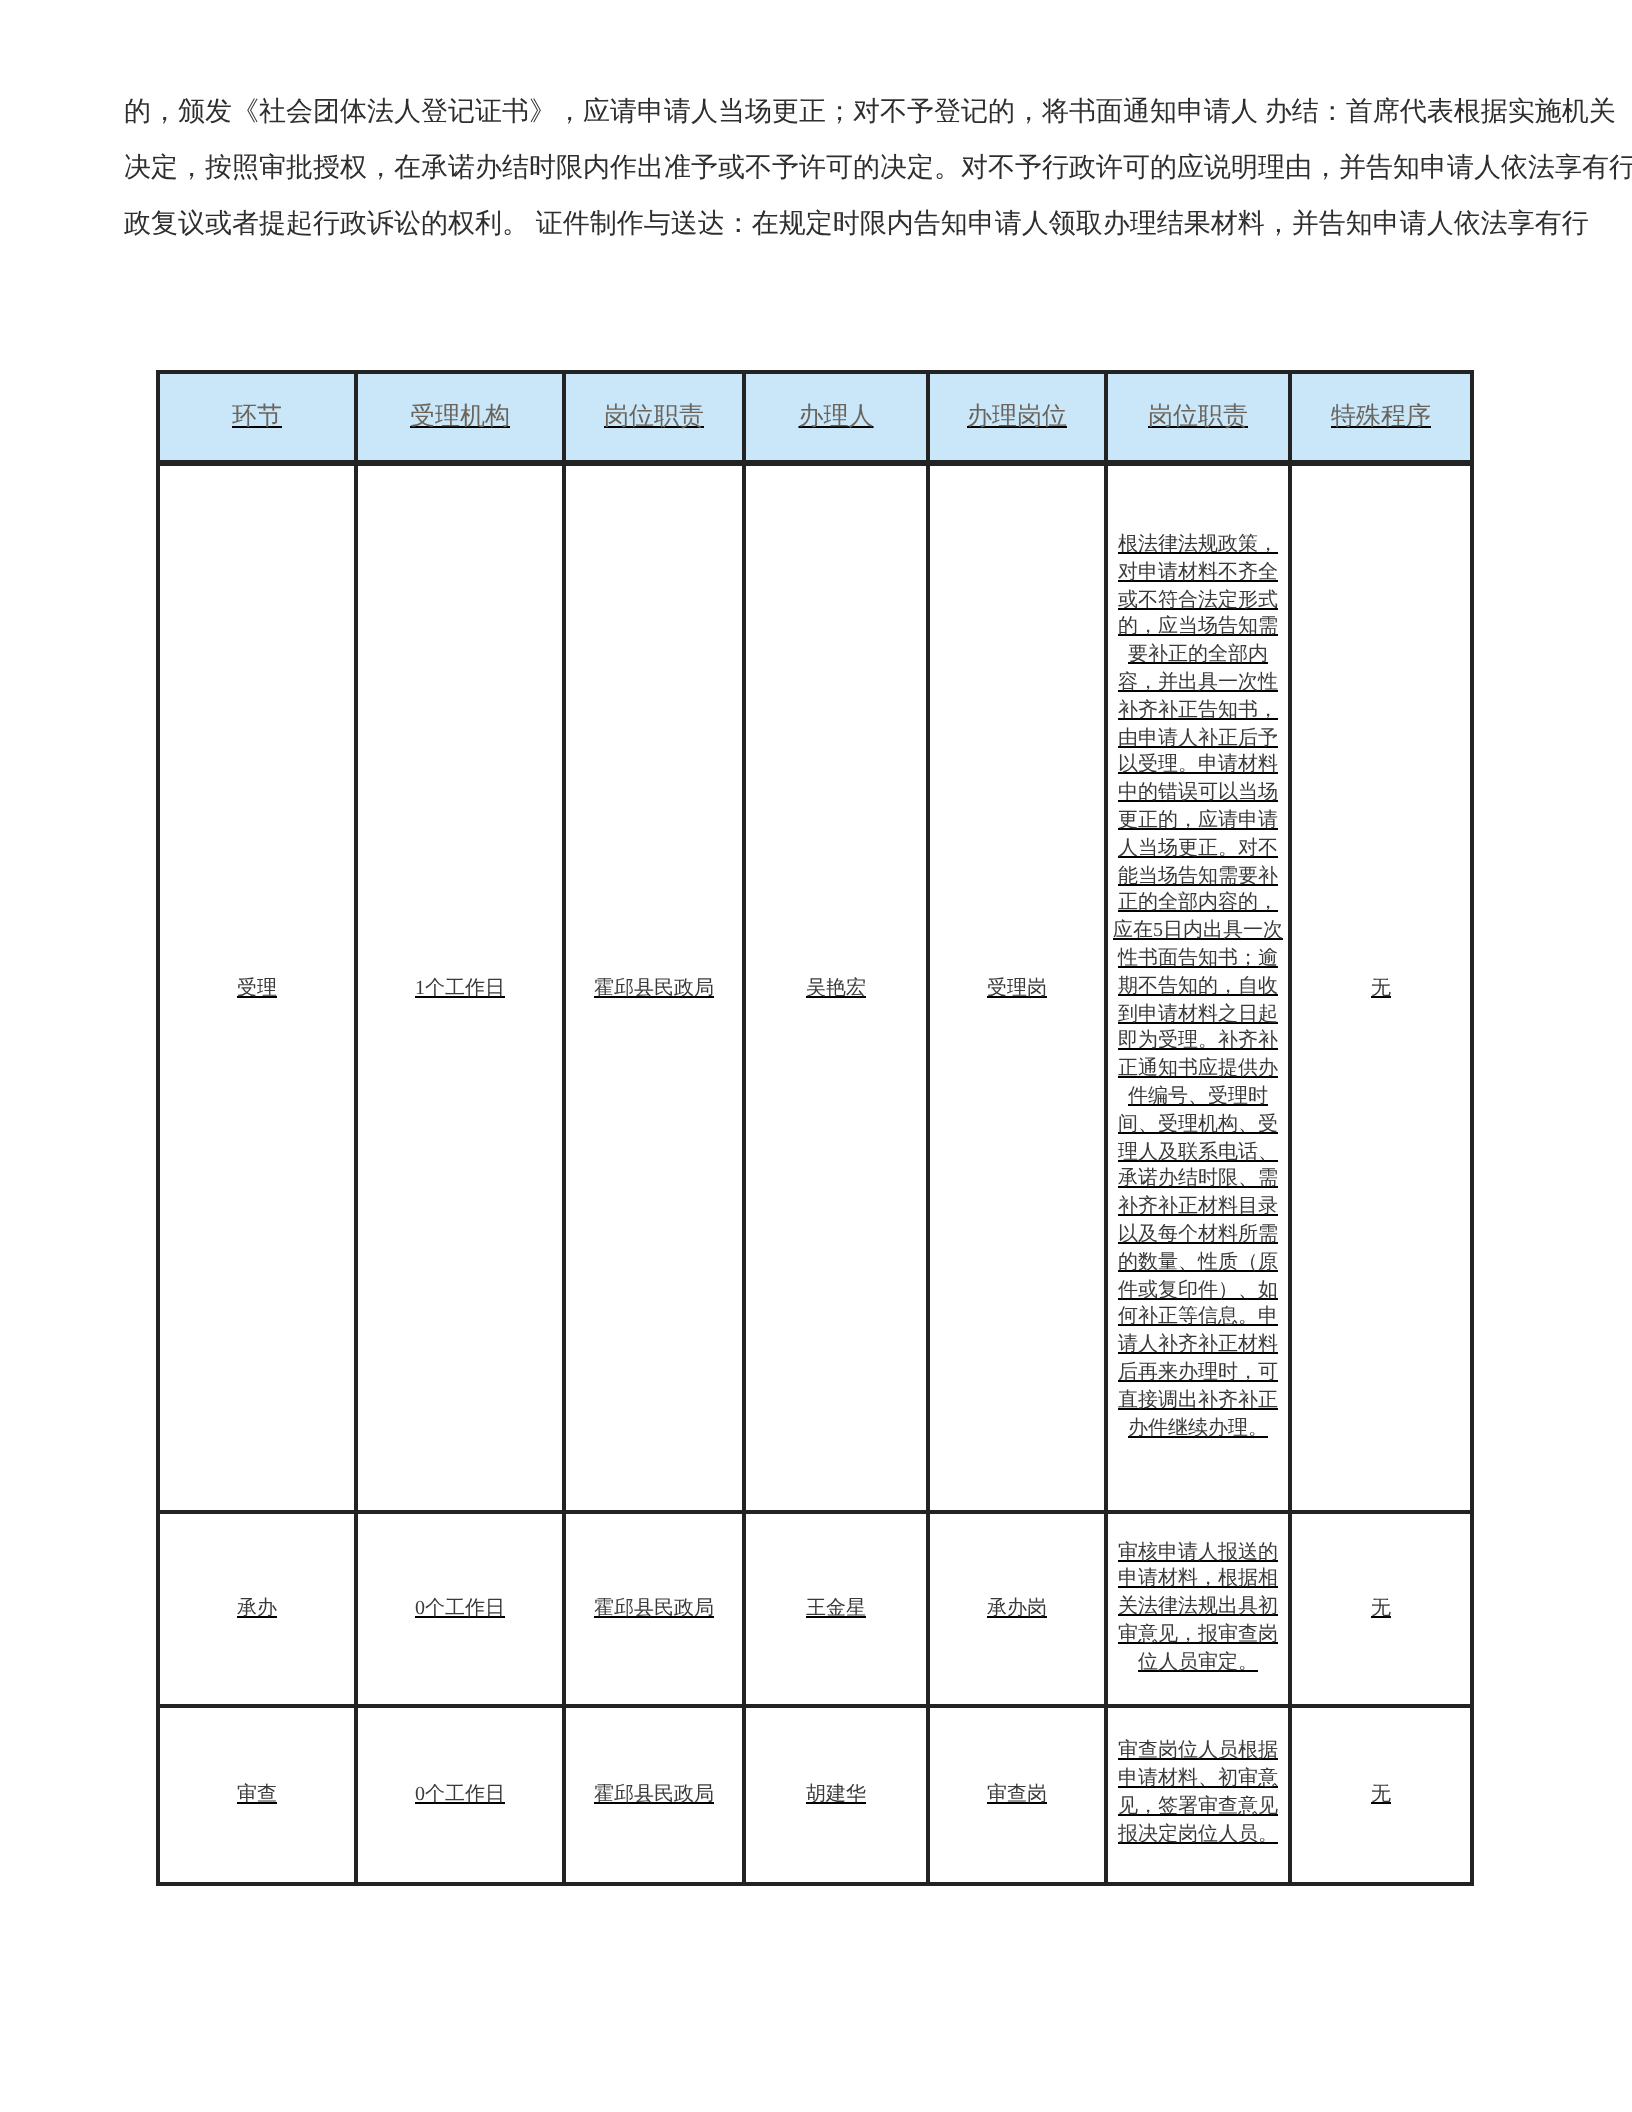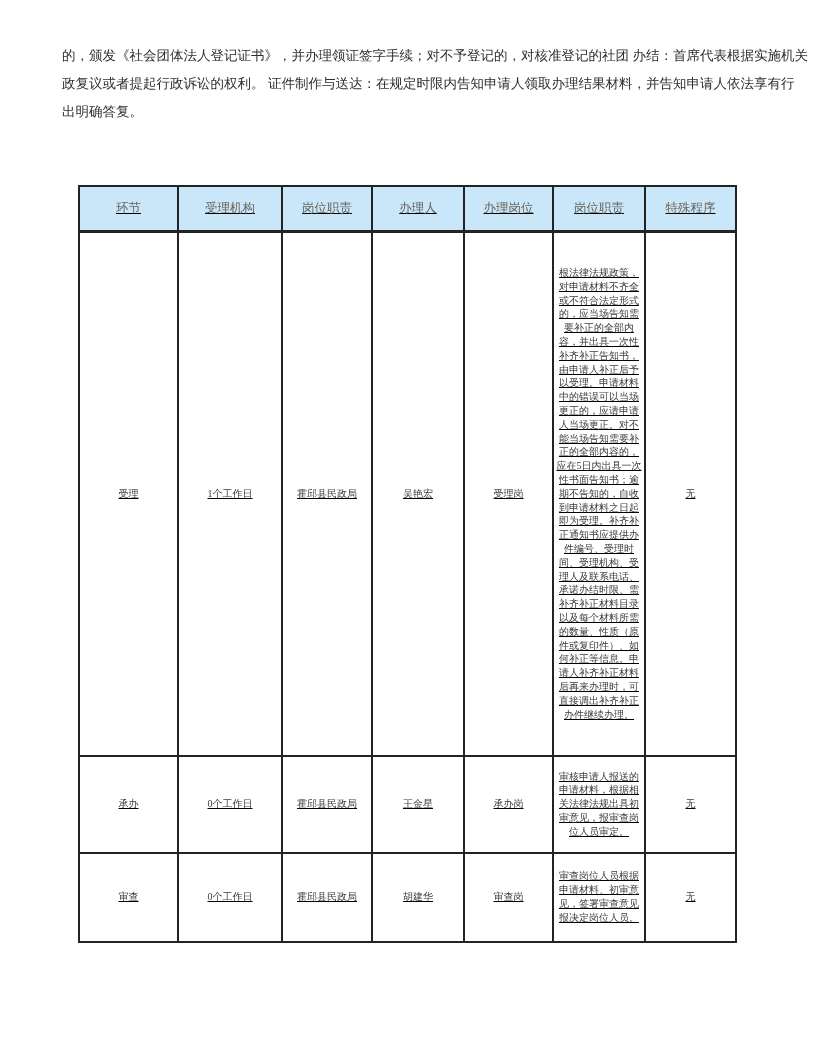--- a/index.html
+++ b/index.html
@@ -49,23 +49,23 @@
     padding:2px 3px;
   }
   tr.r1{height:524px;}
   tr.r2{height:97px;}
   tr.r3{height:89px;}
 </style>
 </head>
 <body>
 
 <div class="para">
-  <div class="pline">的，颁发《社会团体法人登记证书》，并办理领证签字手续；对不予登记的，对核准登记的社团 办结：首席代表根据实施机关</div>
+  <div class="pline">的，颁发《社会团体法人登记证书》，应请申请人当场更正；对不予登记的，将书面通知申请人 办结：首席代表根据实施机关</div>
+  <div class="pline">决定，按照审批授权，在承诺办结时限内作出准予或不予许可的决定。对不予行政许可的应说明理由，并告知申请人依法享有行</div>
   <div class="pline">政复议或者提起行政诉讼的权利。 证件制作与送达：在规定时限内告知申请人领取办理结果材料，并告知申请人依法享有行</div>
-  <div class="pline">出明确答复。</div>
 </div>
 
 <div class="table-wrap">
   <table class="proc">
     <colgroup>
       <col style="width:99px">
         <col style="width:104px">
         <col style="width:90px">
       <col style="width:92px">
         <col style="width:89px">

